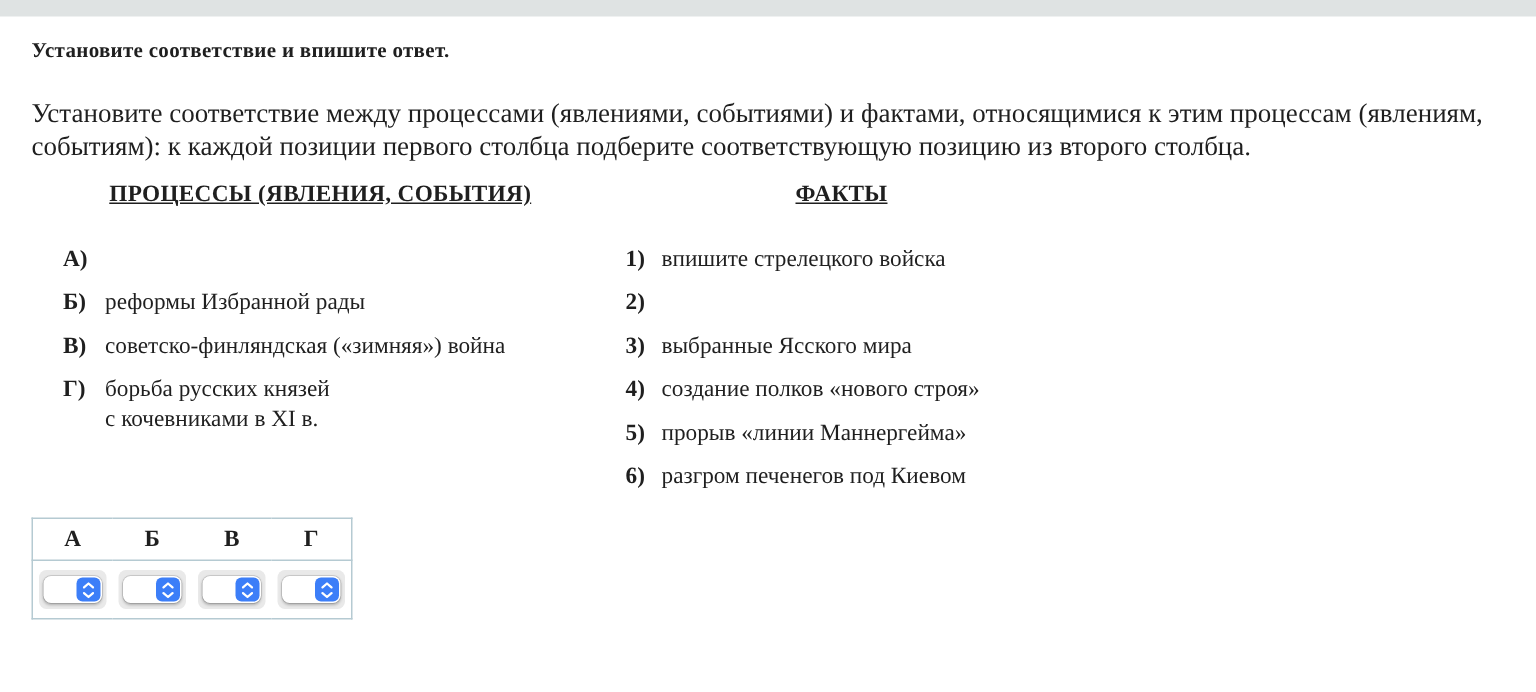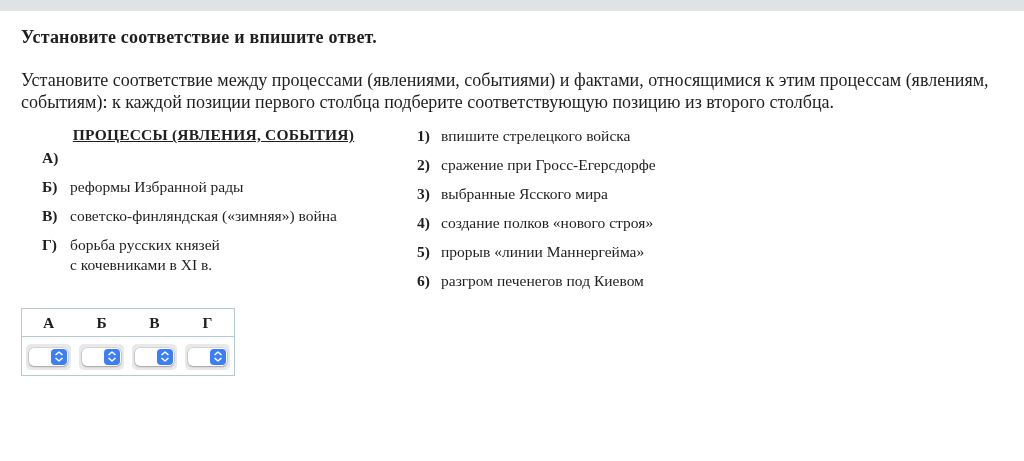--- a/index.html
+++ b/index.html
@@ -14,21 +14,21 @@
   }
   .top-strip {
     width: 100%;
     height: 11px;
     background: #dfe3e3;
   }
   .content {
     padding: 0 21px;
   }
   .title {
-    font-size: 18px;
+    font-size: 14px;
     font-weight: bold;
     margin: 16px 0 0 0;
     letter-spacing: 0.2px;
   }
   .instruction {
     font-size: 18px;
     line-height: 22px;
     margin-top: 21px;
     max-width: 988px;
   }
@@ -41,21 +41,21 @@
   }
   .col-right {
     width: 290px;
     margin-left: 10px;
   }
   .col-header {
     font-weight: bold;
     text-decoration: underline;
     text-align: center;
     font-size: 15.5px;
-    margin-bottom: 4px;
+    margin-bottom: 24px;
     letter-spacing: 0.2px;
   }
   .item-row {
     display: flex;
     align-items: flex-start;
     font-size: 15.5px;
     line-height: 20px;
     margin-bottom: 9px;
   }
   .col-left .item-row { padding-left: 21px; }
@@ -164,27 +164,27 @@
         <span class="item-text">советско-финляндская («зимняя») война</span>
       </div>
       <div class="item-row">
         <span class="item-label">Г)</span>
         <span class="item-text">борьба русских князей
 с кочевниками в XI в.</span>
       </div>
     </div>
 
     <div class="col-right">
+      <div class="col-header">ФАКТЫ</div>
       <div class="item-row">
         <span class="item-label">1)</span>
         <span class="item-text">впишите стрелецкого войска</span>
       </div>
       <div class="item-row">
         <span class="item-label">2)</span>
-        <span class="item-text">сражение при Гросс-Егерсдорфе</span>
       </div>
       <div class="item-row">
         <span class="item-label">3)</span>
         <span class="item-text">выбранные Ясского мира</span>
       </div>
       <div class="item-row">
         <span class="item-label">4)</span>
         <span class="item-text">создание полков «нового строя»</span>
       </div>
       <div class="item-row">

